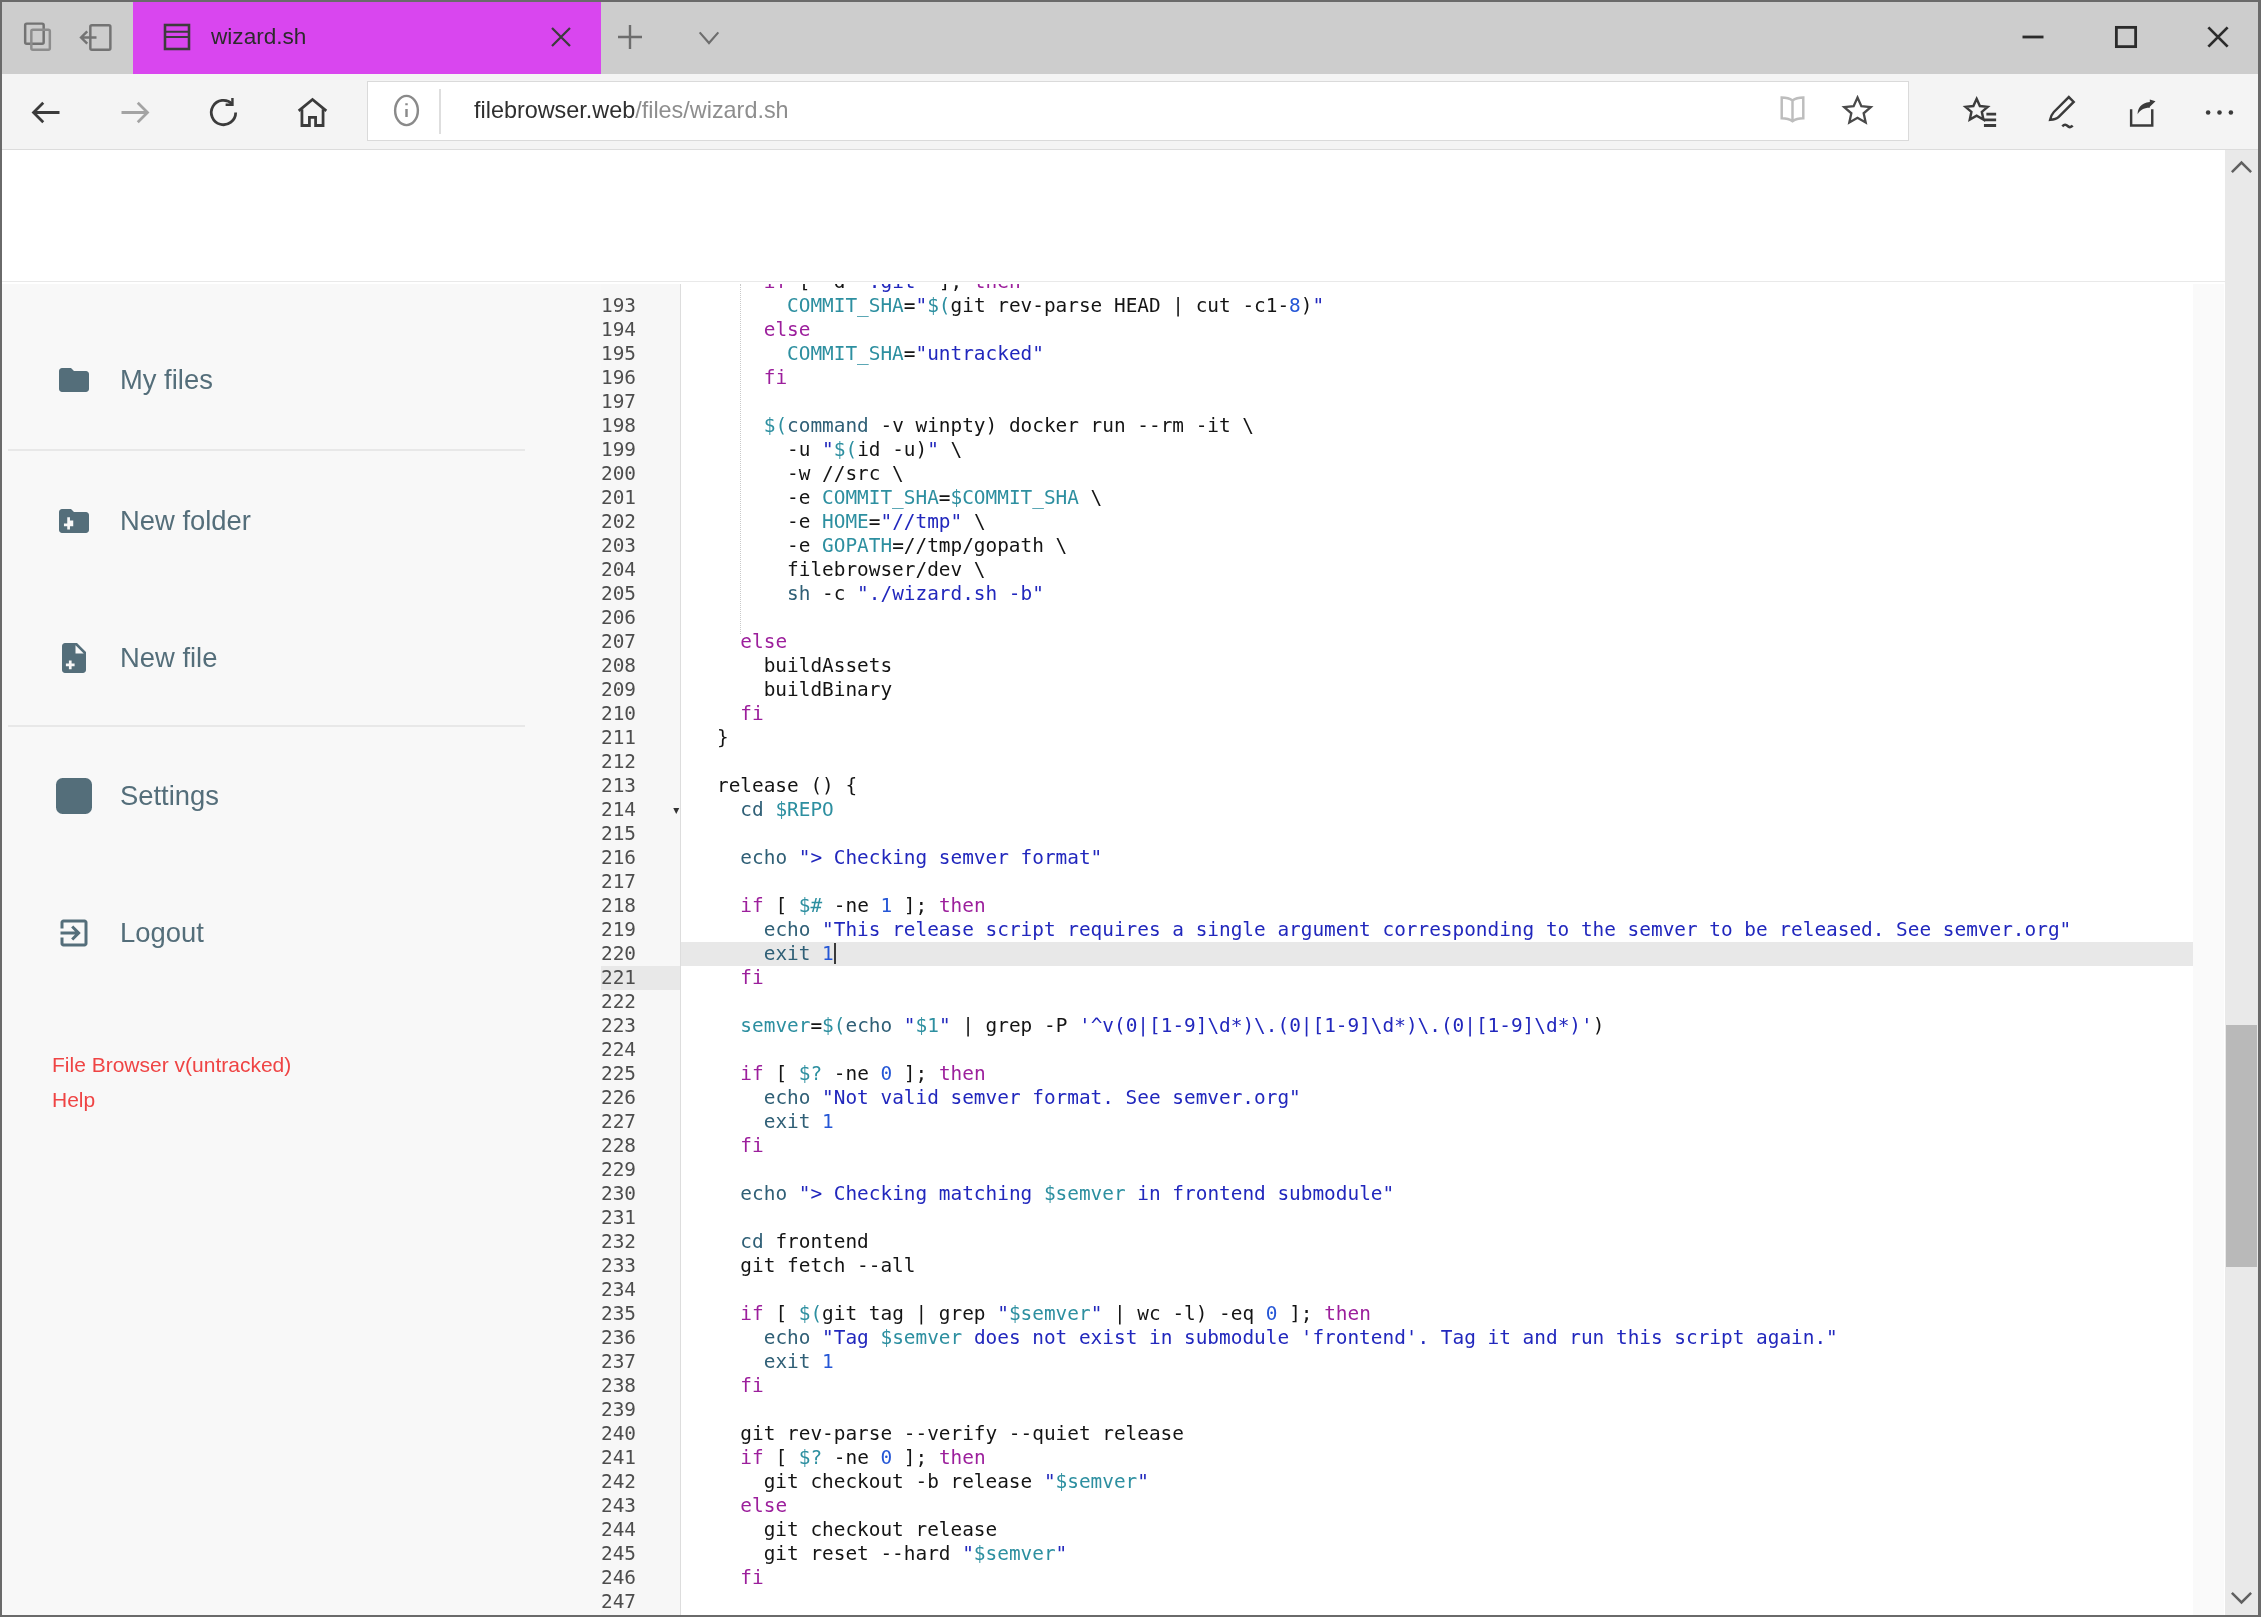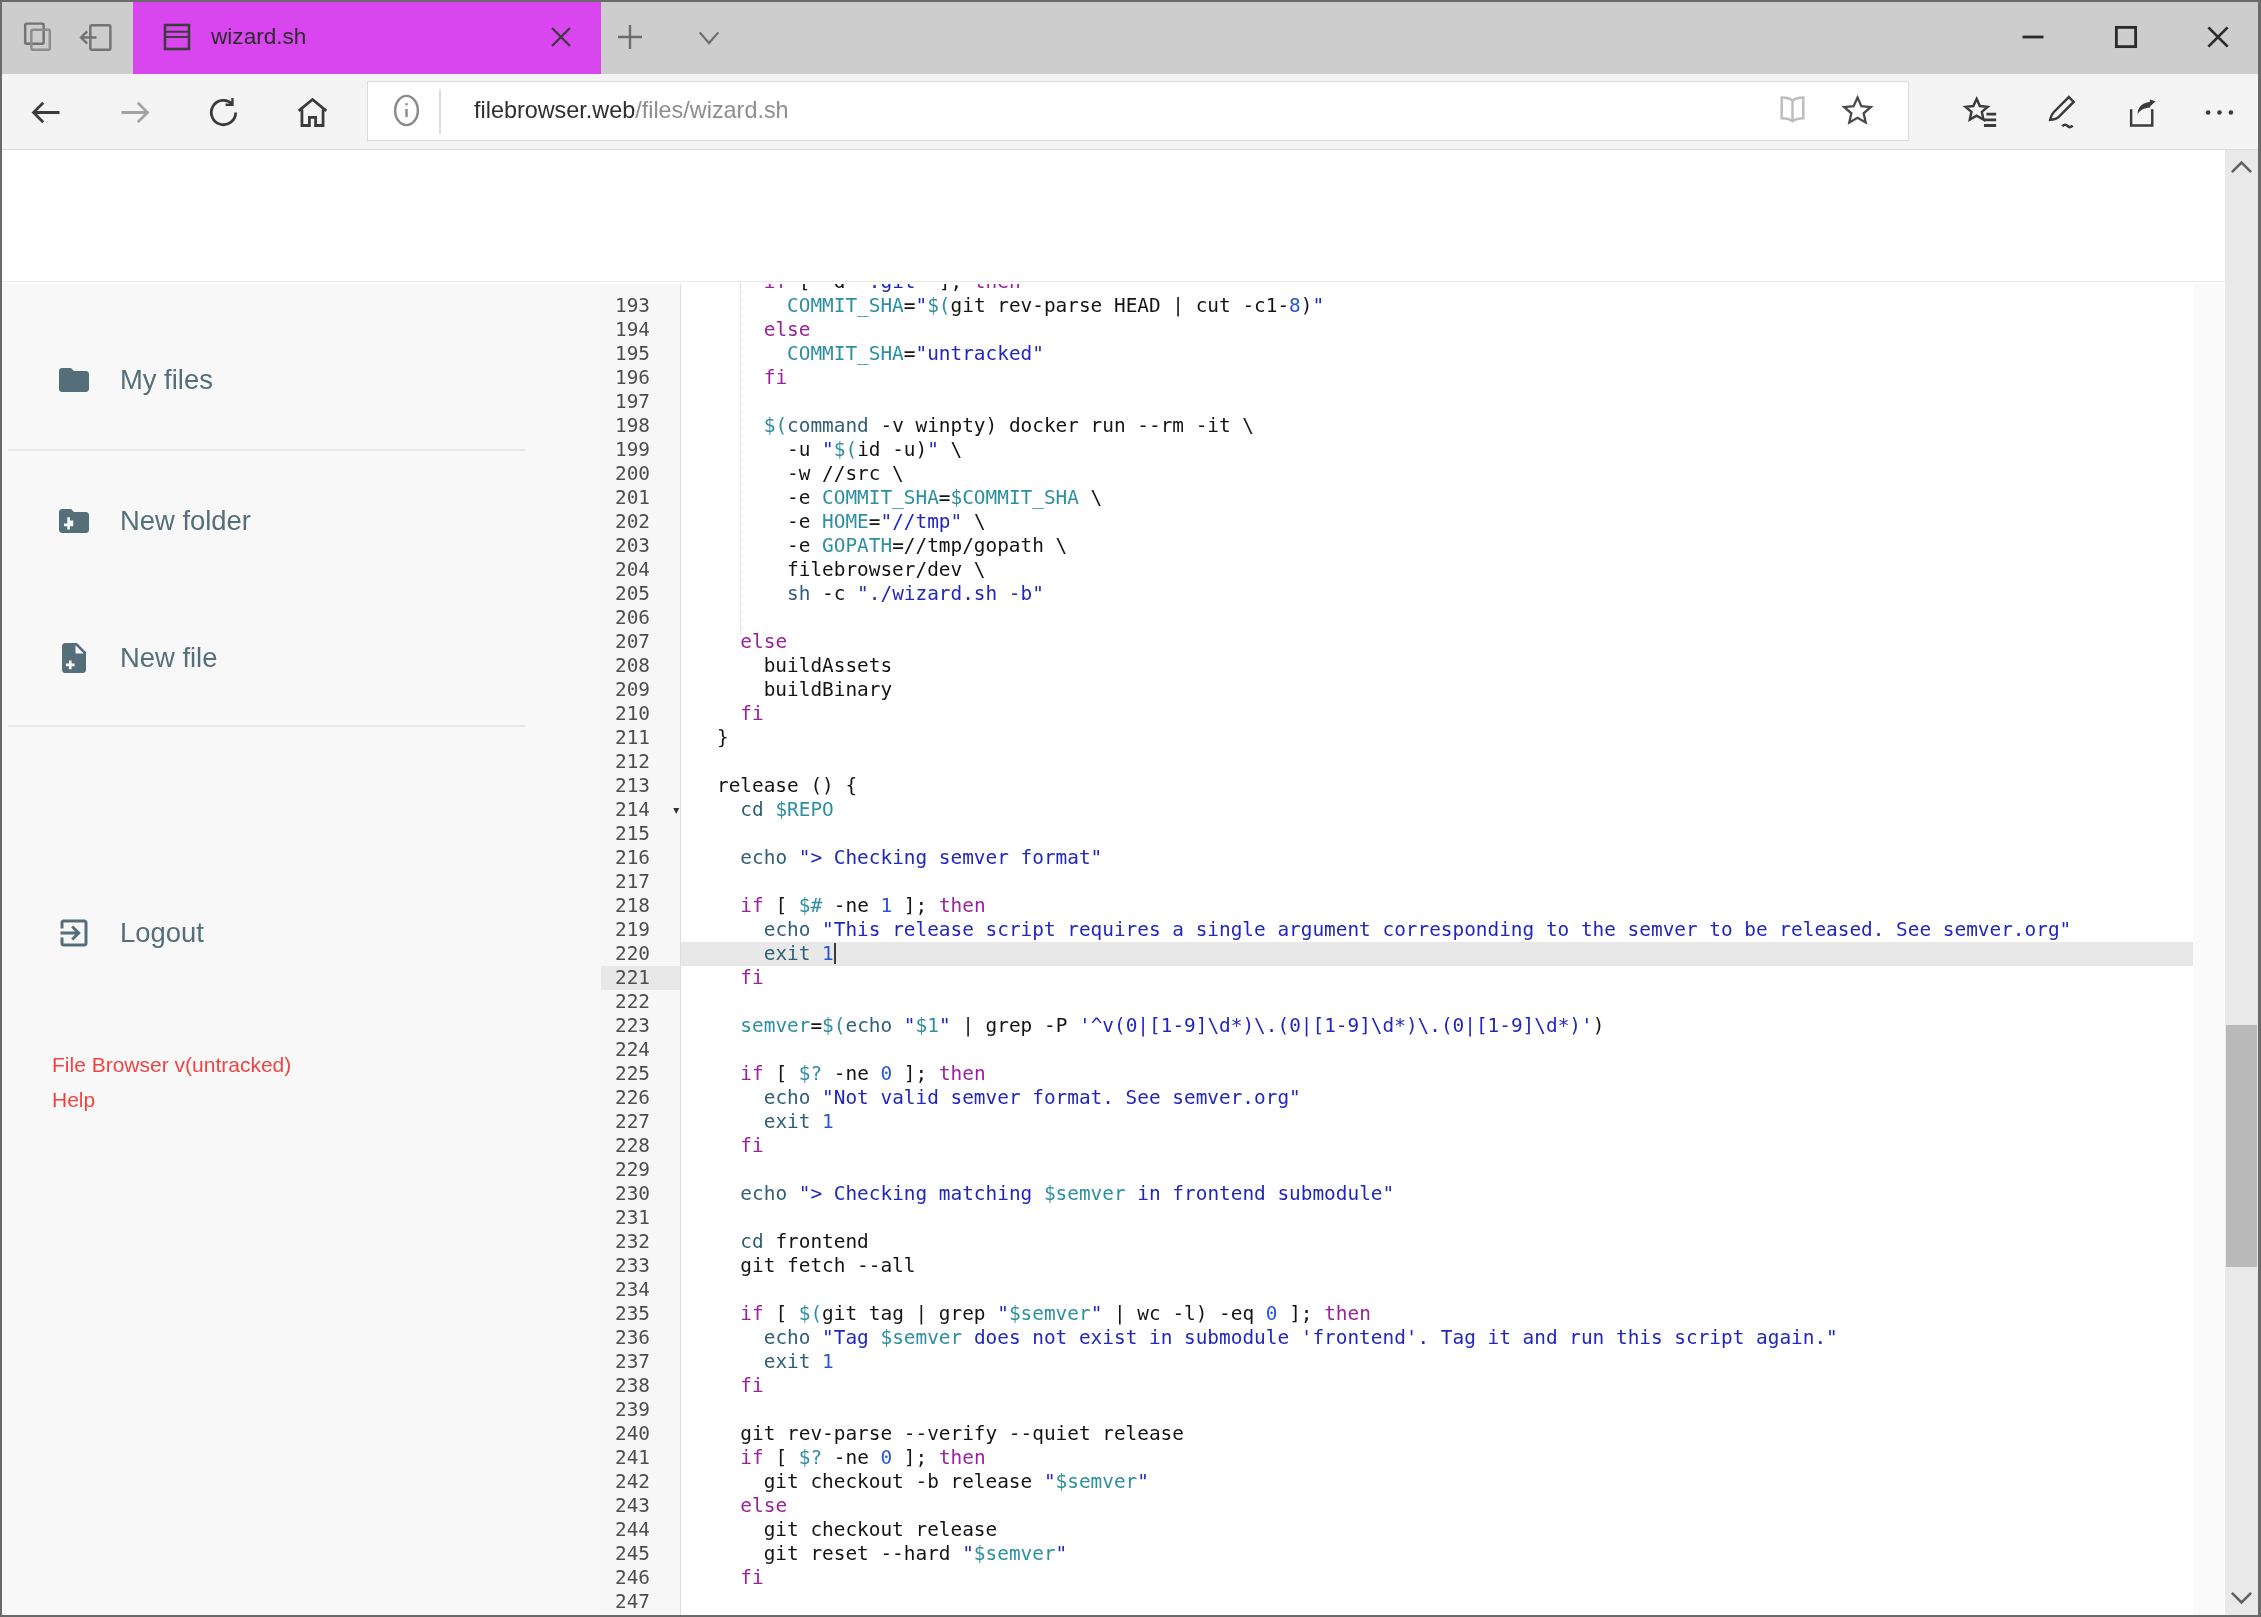--- a/index.html
+++ b/index.html
@@ -48,21 +48,21 @@
   .side-item svg{position:absolute;left:47px;top:14.5px;}
   .side-item .gearbox{position:absolute;left:47px;top:14.5px;width:36px;height:36px;border-radius:6.5px;}
   .side-label{position:absolute;left:111px;top:0;line-height:65px;font-size:27.4px;color:#546e7a;}
   .side-div{position:absolute;left:8px;width:517px;height:1.6px;background:#e8e8e8;}
   .side-foot{position:absolute;left:52px;font-size:21px;color:#ef4444;}
 
   
   .editor{position:absolute;left:601px;top:284px;width:1623px;bottom:2.4px;background:#fff;overflow:hidden;}
   .gutter{position:absolute;left:0;top:0;bottom:0;width:79px;background:#f7f7f7;border-right:0.8px solid #ddd;}
   .gcol{position:absolute;left:0;top:-13.7px;width:79px;}
-  .gl{position:relative;height:24px;box-sizing:border-box;text-align:center;padding-right:16px;
+  .gl{position:relative;height:24px;box-sizing:border-box;text-align:left;padding-right:16px;
       font-family:"DejaVu Sans Mono",monospace;font-size:19.4px;line-height:24px;color:#4d4d4d;}
   .fold{position:absolute;right:0.8px;top:0;font-size:12px;line-height:24px;color:#333;
         font-family:"DejaVu Sans",sans-serif;}
   .ccol{position:absolute;left:80px;top:-13.7px;right:0;}
   .cl{height:24px;white-space:pre;padding-left:36px;box-sizing:border-box;
       font-family:"DejaVu Sans Mono",monospace;font-size:19.4px;line-height:24px;color:var(--c-p);}
   .gl.act,.cl.act{background:#e8e8e8;}
   .tk-k{color:var(--c-k);} .tk-b{color:var(--c-b);} .tk-v{color:var(--c-v);}
   .tk-s{color:var(--c-s);} .tk-n{color:var(--c-n);} .tk-p{color:var(--c-p);}
   .cursor{display:inline-block;width:2.4px;height:21px;background:#3a3a3a;vertical-align:-3.2px;}
@@ -291,20 +291,29 @@
       </svg>
       <span class="side-label">New folder</span>
     </div>
     <div class="side-item" style="top:341px">
       <svg width="36" height="36" viewBox="0 0 24 24" fill="#546e7a">
         <path d="M14 2H6c-1.1 0-1.99.9-1.99 2L4 20c0 1.1.89 2 1.99 2H18c1.1 0 2-.9 2-2V8l-6-6zm-1.6 15.5h-2v2h-1.8v-2h-2v-1.8h2v-2h1.8v2h2v1.8zM13 9V3.5L18.5 9H13z"></path>
       </svg>
       <span class="side-label">New file</span>
     </div>
     <div class="side-div" style="top:441px"></div>
+    <div class="side-item" style="top:479px">
+      <span class="gearbox" style="background:#546e7a">
+        <svg width="36" height="36" viewBox="0 0 24 24" fill="none" stroke="#f8f8f8">
+          <circle cx="12" cy="12" r="3.4" stroke-width="2"></circle>
+          <path d="M12 5v2.4M12 16.6V19M19 12h-2.4M7.4 12H5M16.9 7.1l-1.7 1.7M8.8 15.2l-1.7 1.7M16.9 16.9l-1.7-1.7M8.8 8.8L7.1 7.1" stroke-width="2.2" stroke-linecap="round"></path>
+        </svg>
+      </span>
+      <span class="side-label">Settings</span>
+    </div>
     <div class="side-item" style="top:616px">
       <svg width="36" height="36" viewBox="0 0 24 24" fill="#546e7a">
         <path d="M10.09 15.59L11.5 17l5-5-5-5-1.41 1.41L12.67 11H3v2h9.67l-2.58 2.59zM19 3H5c-1.11 0-2 .9-2 2v4h2V5h14v14H5v-4H3v4c0 1.1.89 2 2 2h14c1.1 0 2-.9 2-2V5c0-1.1-.9-2-2-2z"></path>
       </svg>
       <span class="side-label">Logout</span>
     </div>
     <div class="side-foot" style="top:769px">File Browser v(untracked)</div>
     <div class="side-foot" style="top:804px">Help</div>
   </div>
 

